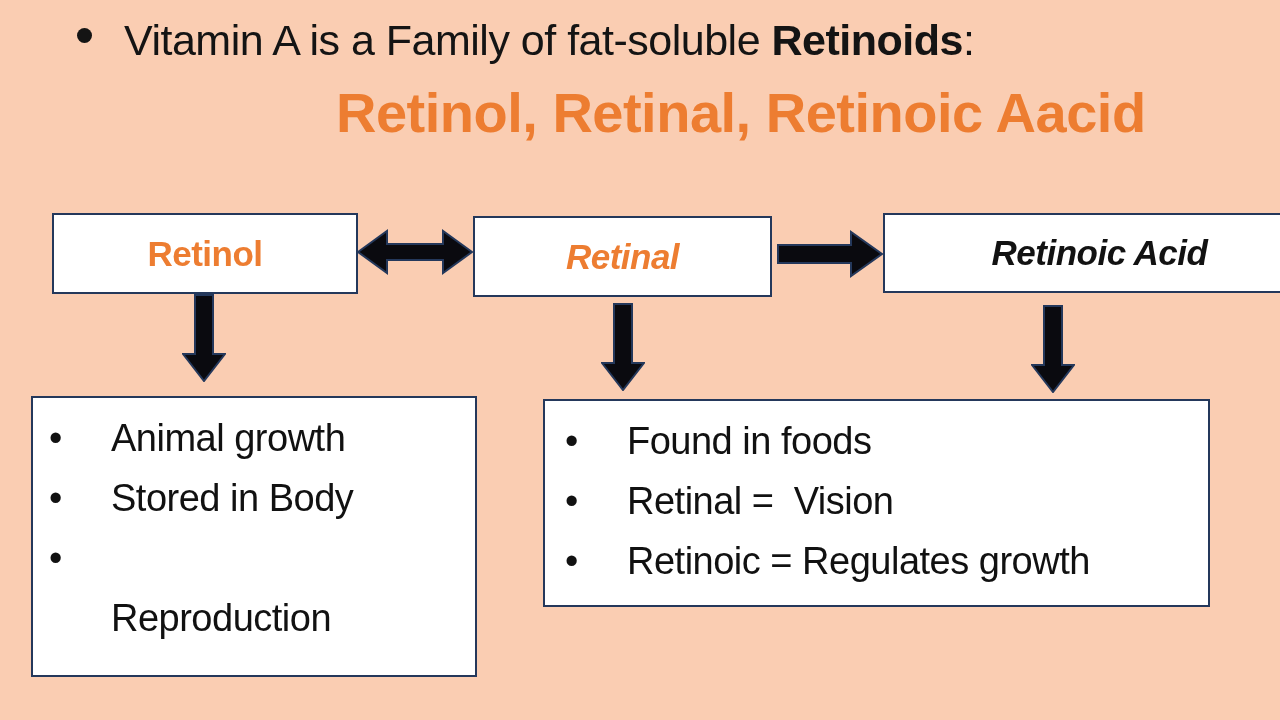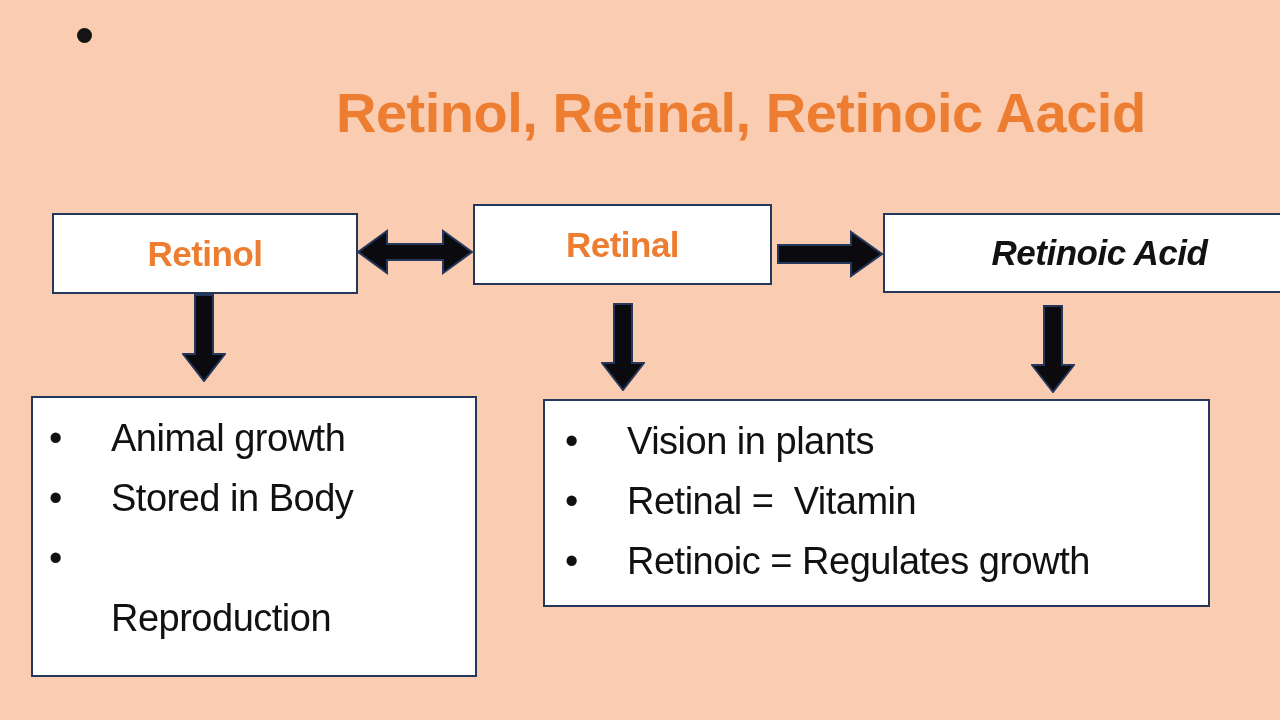--- a/index.html
+++ b/index.html
@@ -49,21 +49,21 @@
     position: absolute;
     background: #FFFFFF;
     border: 2px solid var(--box-border);
     display: flex; align-items: center; justify-content: center;
     font-size: 35px; font-weight: bold;
     color: var(--accent-orange);
     letter-spacing: -0.5px;
   }
   .flow-box.dark { color: #121212; }
   .box-retinol  { left: 52px;  top: 213px; width: 306px; height: 81px; }
-  .box-retinal  { left: 473px; top: 204px; width: 299px; height: 81px; }
+  .box-retinal  { left: 473px; top: 216px; width: 299px; height: 81px; font-style: italic; }
   .box-retinoic { left: 883px; top: 213px; width: 433px; height: 80px; font-style: italic; }
   
   .arrow { position: absolute; }
   .arrow polygon { fill: var(--arrow-fill); stroke: var(--box-border); stroke-width: 2; }
   .arrow-double { left: 357px; top: 229px; }
   .arrow-right  { left: 777px; top: 230px; }
   .arrow-down-1 { left: 182px; top: 294px; }
   .arrow-down-2 { left: 601px; top: 303px; }
   .arrow-down-3 { left: 1031px; top: 305px; }
   
@@ -82,20 +82,21 @@
   .li .dot { width: 62px; flex: 0 0 62px; }
   .li.cont .dot { visibility: hidden; }
   .li .li-text { white-space: pre; }
 </style>
 </head>
 <body>
 
 <div class="slide">
 
   <div class="title-bullet"></div>
+  <div class="title"><span>Vitamin A is a Family of fat-soluble </span><span class="bold">Retinoids</span><span>:</span></div>
 
   <div class="subtitle">Retinol, Retinal, Retinoic Aacid</div>
 
   <div class="flow-box box-retinol">
     <span>Retinol</span>
   </div>
   <div class="flow-box box-retinal">
     <span>Retinal</span>
   </div>
   <div class="flow-box dark box-retinoic">
@@ -133,25 +134,25 @@
     </div>
     <div class="li cont">
       <span class="dot">•</span>
       <span class="li-text">Reproduction</span>
     </div>
   </div>
 
   <div class="detail-box detail-right">
     <div class="li">
       <span class="dot">•</span>
-      <span class="li-text">Vision in plants</span>
+      <span class="li-text">Found in foods</span>
     </div>
     <div class="li">
       <span class="dot">•</span>
-      <span class="li-text">Retinal =  Vitamin</span>
+      <span class="li-text">Retinal =  Vision</span>
     </div>
     <div class="li">
       <span class="dot">•</span>
       <span class="li-text">Retinoic = Regulates growth</span>
     </div>
   </div>
 
 </div>
 
 </body></html>

